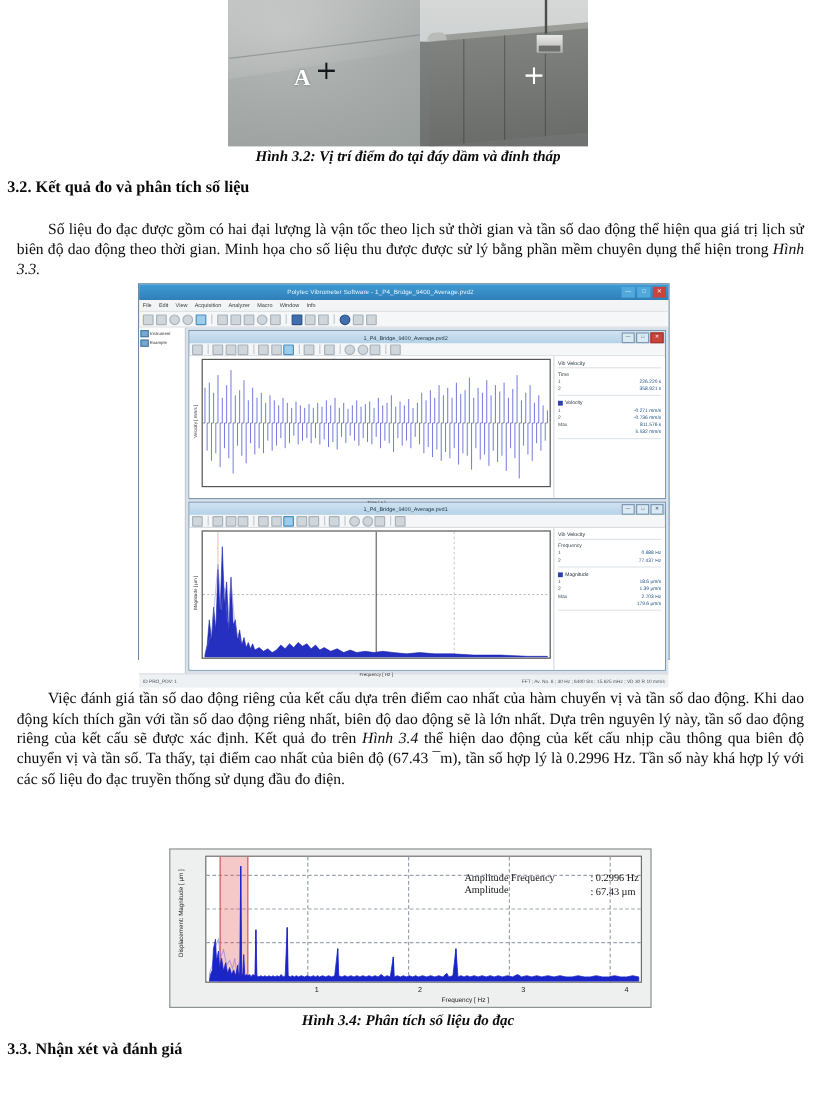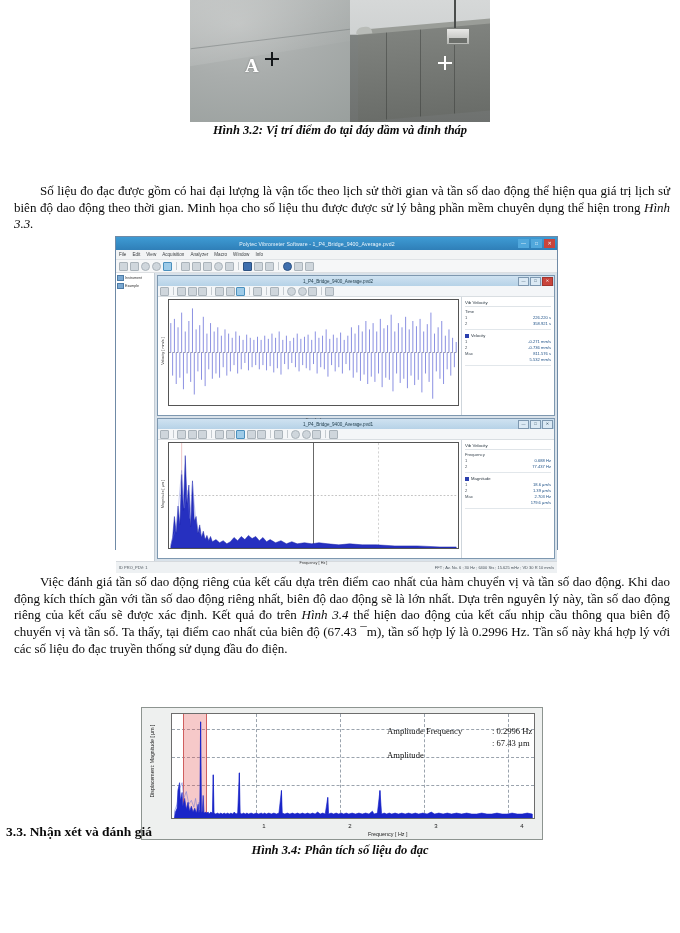--- a/index.html
+++ b/index.html
@@ -53,21 +53,21 @@
   p.body{font-size:13px;line-height:1.28;text-align:justify;margin:0;}
   .indent{text-indent:26px;}
   .it{font-style:italic;}
 
   .t-cap32{position:absolute;left:0;top:123px;width:680px;}
   .t-h32{position:absolute;left:6px;top:148px;}
   .t-p1{position:absolute;left:14px;top:183px;width:656px;}
   .t-cap33{position:absolute;left:0;top:552px;width:680px;}
   .t-p2{position:absolute;left:14px;top:574px;width:656px;}
   .t-cap34{position:absolute;left:0;top:843px;width:680px;}
-  .t-h33{position:absolute;left:6px;top:824px;text-align:center;}
+  .t-h33{position:absolute;left:6px;top:866px;text-align:center;}
   .t-p3{position:absolute;left:14px;top:886px;width:656px;}
 
   
   .fig33{position:absolute;left:115px;top:236px;width:441px;height:312px;
     background:#e9eef3;border:1px solid #6f8aa6;font-family:"Liberation Sans",sans-serif;
     box-shadow:0 0 0 1px #c9d6e2 inset;}
   .titlebar{height:13px;background:linear-gradient(180deg,#3e9bd4,#2f7fb8);
     display:flex;align-items:center;position:relative;}
   .titlebar .ttl{flex:1;text-align:center;color:#eaf4fb;font-size:5.2px;letter-spacing:.1px;
     white-space:nowrap;overflow:hidden;}
@@ -163,20 +163,21 @@
       <div class="wall-cap"></div>
       <div class="duct"></div>
       <div class="pole"></div>
       <div class="box-unit"></div>
       <span class="xhair light" style="left:88px;top:56px;"></span>
     </div>
   </div>
 
   <div class="caption t-cap32">Hình 3.2: Vị trí điểm đo tại đáy dầm và đỉnh tháp</div>
 
+  <div class="heading t-h32">3.2. Kết quả đo và phân tích số liệu</div>
 
   <p class="body indent t-p1"><span>Số liệu đo đạc được gồm có hai đại lượng là vận tốc theo lịch sử thời gian và tần số dao động thể hiện qua giá trị lịch sử biên độ dao động theo thời gian. Minh họa cho số liệu thu được được sử lý bằng phần mềm chuyên dụng thể hiện trong </span><span class="it">Hình 3.3.</span></p>
 
   <div class="fig33">
 
     <div class="titlebar">
       <span class="ttl">Polytec Vibrometer Software - 1_P4_Bridge_9400_Average.pvd2</span>
       <span class="winbtns">
         <span class="wb">—</span>
         <span class="wb">□</span>
@@ -497,21 +498,21 @@
     </div>
 
     <span class="f34-xtick" style="left:122px;bottom:10px;">1</span>
     <span class="f34-xtick" style="left:208px;bottom:10px;">2</span>
     <span class="f34-xtick" style="left:294px;bottom:10px;">3</span>
     <span class="f34-xtick" style="left:380px;bottom:10px;">4</span>
     <span class="f34-xlab" style="left:226px;bottom:2px;">Frequency [ Hz ]</span>
 
     <span class="f34-note" style="left:245px;top:18px;">Amplitude Frequency</span>
     <span class="f34-note" style="left:350px;top:18px;">: 0.2996 Hz</span>
-    <span class="f34-note" style="left:245px;top:42px;">Amplitude</span>
+    <span class="f34-note" style="left:245px;top:28px;">Amplitude</span>
     <span class="f34-note" style="left:350px;top:30px;">: 67.43 µm</span>
   </div>
 
   <div class="caption t-cap34">Hình 3.4: Phân tích số liệu đo đạc</div>
 
   <div class="heading t-h33">3.3. Nhận xét và đánh giá</div>
 
 
 </div>
 

